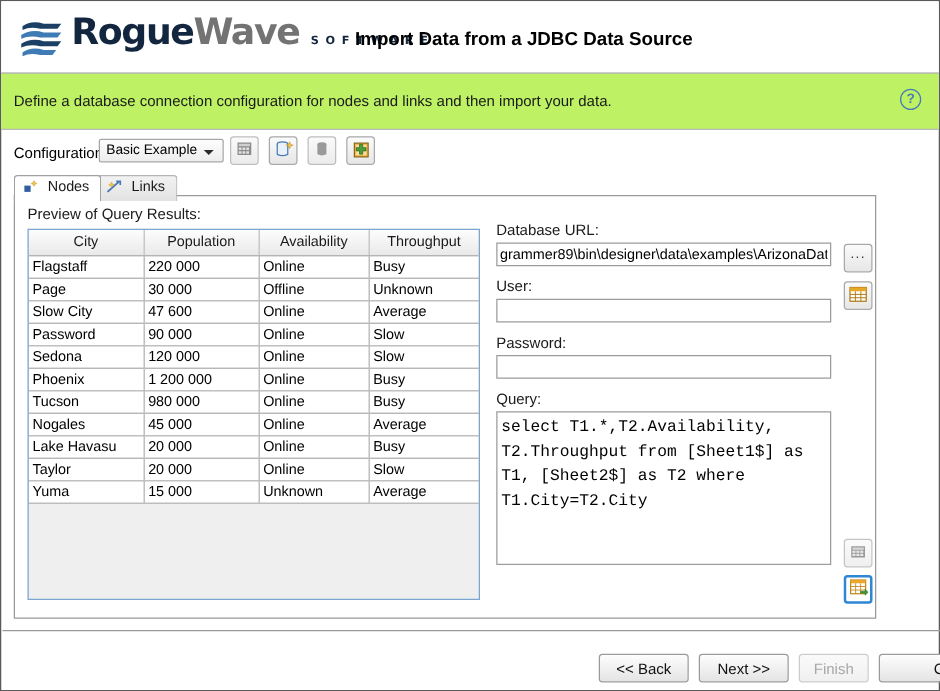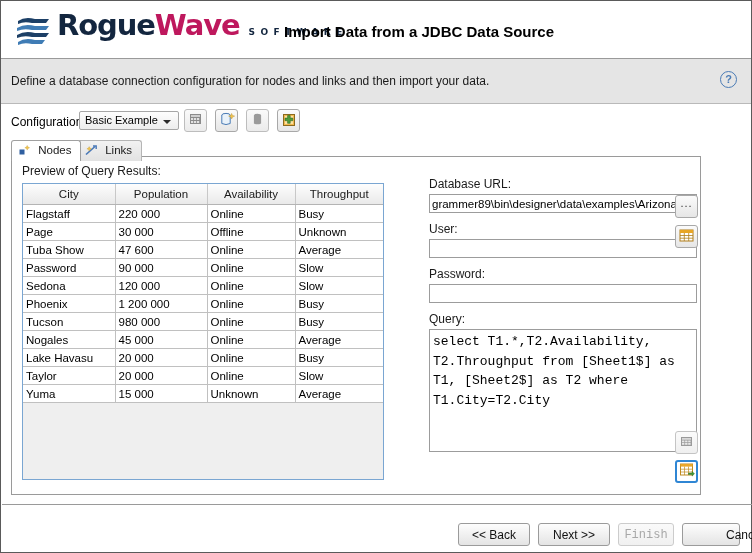--- a/index.html
+++ b/index.html
@@ -48,21 +48,21 @@
     line-height: 1;
   }
   .logo-main {
     font-family: "DejaVu Sans", sans-serif;
     font-size: 29px;
     font-weight: bold;
     color: #13263f;
     letter-spacing: -1.1px;
     white-space: nowrap;
   }
-  .logo-main .wv { color: #be185d; text-align: right; }
+  .logo-main .wv { color: #737373; text-align: right; }
   .logo-sub {
     font-family: "DejaVu Sans", sans-serif;
     font-size: 9px;
     font-weight: bold;
     color: #13263f;
     letter-spacing: 5.4px;
     text-align: right;
     margin-top: 14px;
     padding-right: 2px;
   }
@@ -74,21 +74,21 @@
     font-weight: bold;
     color: #000000;
     white-space: nowrap;
   }
 
   
   .subtitle-bar {
     position: relative;
     height: 44px;
     border-bottom: 1px solid #b9b9b9;
-    background: #e5e5e5;
+    background: #bef264;
   }
   .subtitle-text {
     position: absolute;
     left: 10px;
     top: 15px;
     font-size: 12px;
     color: #1a1a1a;
     white-space: nowrap;
   }
   .help-icon {
@@ -257,21 +257,21 @@
     white-space: nowrap;
     overflow: hidden;
   }
   table.grid td:last-child { border-right: none; }
   .col-city { width: 92px; }
   .col-pop { width: 92px; }
   .col-avail { width: 88px; }
   .col-thr { width: 88px; }
 
   
-  .right-col { position: absolute; left: 385px; top: 20px; width: 295px; margin-left: 32px; }
+  .right-col { position: absolute; left: 385px; top: 20px; width: 295px; }
   .field-label {
     font-size: 12px;
     color: #1a1a1a;
     margin-bottom: 3px;
     white-space: nowrap;
   }
   .text-input {
     width: 268px;
     height: 19px;
     box-sizing: border-box;
@@ -341,27 +341,27 @@
     height: 23px;
     box-sizing: border-box;
     border: 1px solid #9b9b9b;
     border-radius: 3px;
     background: linear-gradient(#fdfdfd, #e4e4e4);
     font-family: "Liberation Sans", sans-serif;
     font-size: 12px;
     color: #111111;
     cursor: pointer;
     padding: 0;
+    margin-left: 21px;
   }
   .btn.disabled {
     color: #a8a8a8;
     border-color: #cccccc;
     background: linear-gradient(#fafafa, #f0f0f0);
     cursor: default;
-    font-family: Liberation Mono, monospace;
   }
 </style>
 </head>
 <body>
 
 <div class="window">
 
   <div class="header">
     <div class="logo-wrap">
       <span class="logo-mark">
@@ -489,21 +489,21 @@
                 <td>Online</td>
                 <td>Busy</td>
               </tr>
             <tr>
                 <td>Page</td>
                 <td>30 000</td>
                 <td>Offline</td>
                 <td>Unknown</td>
               </tr>
             <tr>
-                <td>Tuba Show</td>
+                <td>Slow City</td>
                 <td>47 600</td>
                 <td>Online</td>
                 <td>Average</td>
               </tr>
             <tr>
                 <td>Password</td>
                 <td>90 000</td>
                 <td>Online</td>
                 <td>Slow</td>
               </tr>

